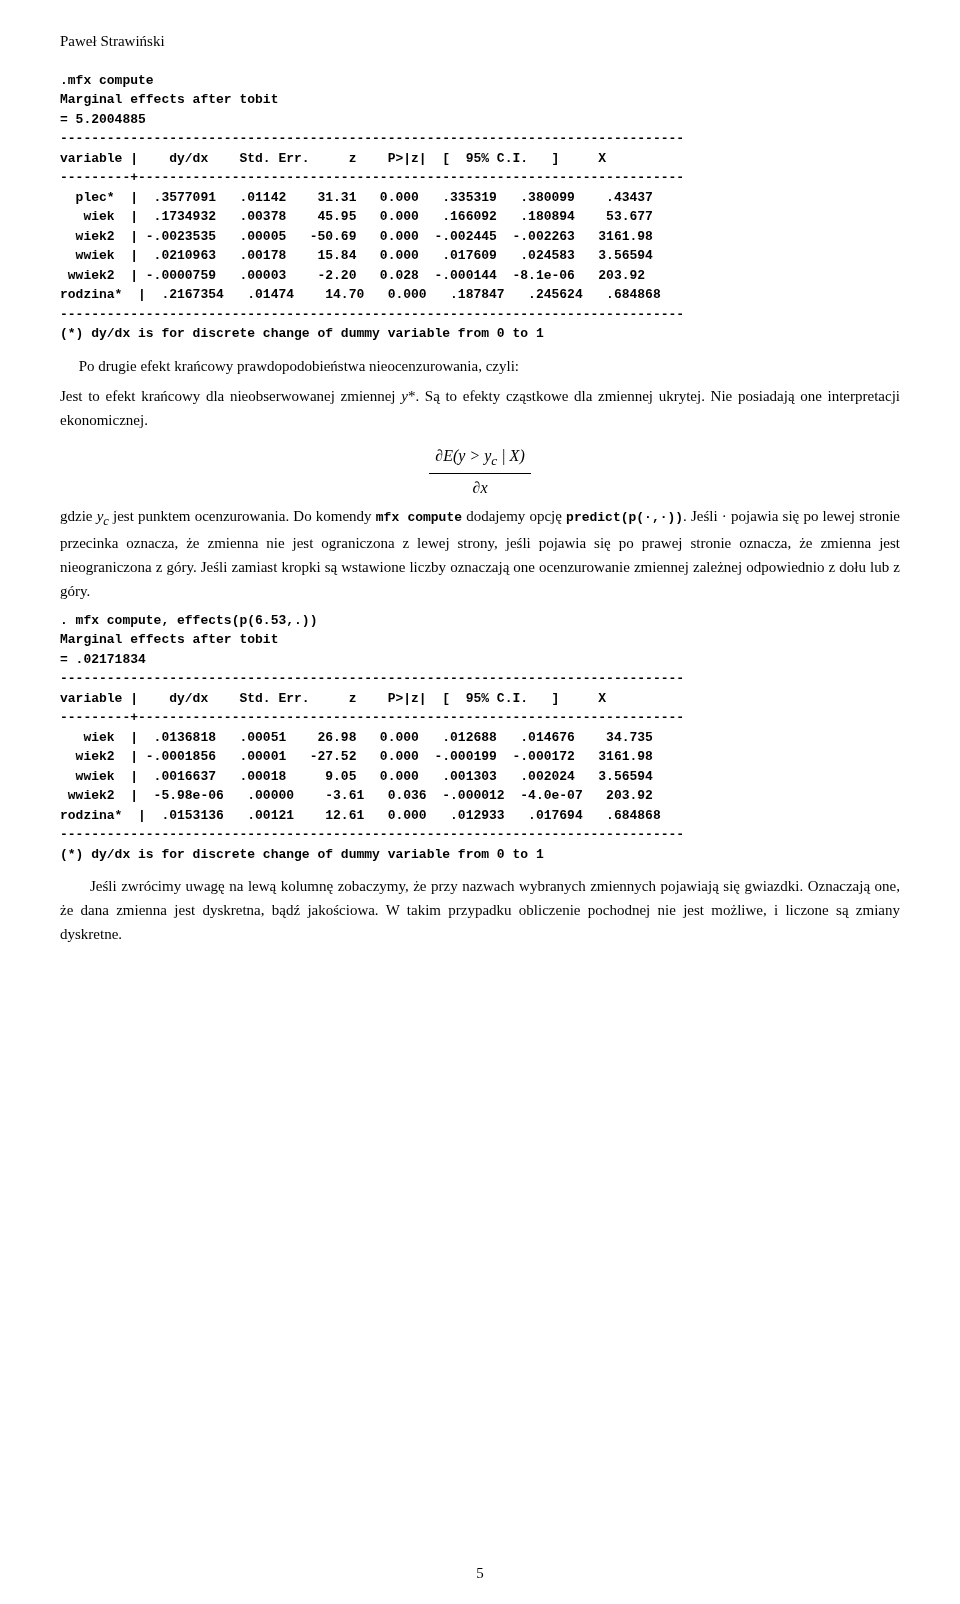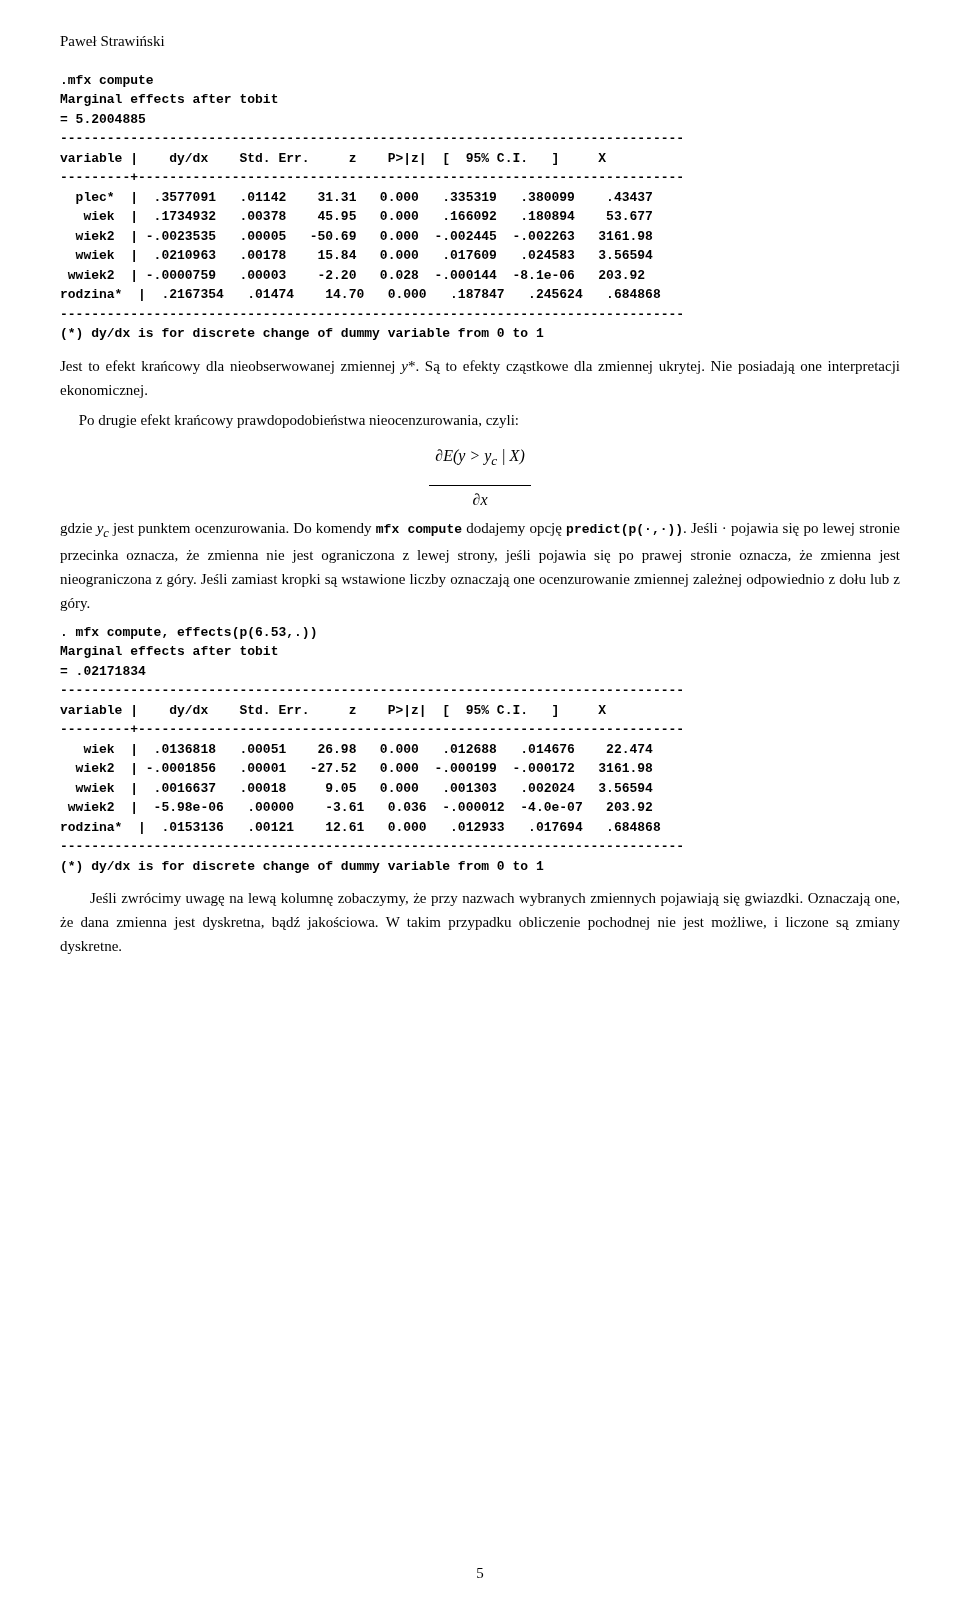--- a/index.html
+++ b/index.html
@@ -46,21 +46,21 @@
       font-size: 16px;
     }
     .fraction {
       display: inline-block;
       vertical-align: middle;
       text-align: center;
     }
     .fraction .numerator {
       display: block;
       border-bottom: 1.5px solid #000;
-      padding: 0 6px 14px 6px;
+      padding: 0 6px 2px 6px;
       font-style: italic;
     }
     .fraction .denominator {
       display: block;
       padding: 2px 6px 0 6px;
       font-style: italic;
     }
     .page-number {
       position: absolute;
       bottom: 20px;
@@ -90,24 +90,24 @@
         <div class="mono">  wwiek  |  .0210963   .00178    15.84   0.000   .017609   .024583   3.56594</div>
         <div class="mono"> wwiek2  | -.0000759   .00003    -2.20   0.028  -.000144  -8.1e-06   203.92</div>
         <div class="mono">rodzina*  |  .2167354   .01474    14.70   0.000   .187847   .245624   .684868</div>
       </div>
     <div class="mono">--------------------------------------------------------------------------------</div>
     <div class="mono">(*) dy/dx is for discrete change of dummy variable from 0 to 1</div>
   </div>
 
   <div class="text-block">
     <p>
-      Jest to efekt krańcowy dla nieobserwowanej zmiennej <span class="italic">y</span>*. Są to efekty cząstkowe dla zmiennej ukrytej. Nie posiadają one interpretacji ekonomicznej.
+      &nbsp;&nbsp;&nbsp;&nbsp;&nbsp;Po drugie efekt krańcowy prawdopodobieństwa nieocenzurowania, czyli:
     </p>
     <p>
-      &nbsp;&nbsp;&nbsp;&nbsp;&nbsp;Po drugie efekt krańcowy prawdopodobieństwa nieocenzurowania, czyli:
+      Jest to efekt krańcowy dla nieobserwowanej zmiennej <span class="italic">y</span>*. Są to efekty cząstkowe dla zmiennej ukrytej. Nie posiadają one interpretacji ekonomicznej.
     </p>
   </div>
 
   <div class="formula-block">
     <div class="fraction">
       <span class="numerator">
         <span class="italic">∂E(y &gt; y<sub>c</sub> | X)</span>
       </span>
       <span class="denominator">
         <span class="italic">∂x</span>
@@ -122,21 +122,21 @@
   </div>
 
   <div class="section">
     <div class="mono">. mfx compute, effects(p(6.53,.))</div>
     <div class="mono">Marginal effects after tobit</div>
     <div class="mono">= .02171834</div>
     <div class="mono">--------------------------------------------------------------------------------</div>
     <div class="mono">variable |    dy/dx    Std. Err.     z    P&gt;|z|  [  95% C.I.   ]     X</div>
     <div class="mono">---------+----------------------------------------------------------------------</div>
     <div id="rows2">
-        <div class="mono">   wiek  |  .0136818   .00051    26.98   0.000   .012688   .014676    22.474</div>
+        <div class="mono">   wiek  |  .0136818   .00051    26.98   0.000   .012688   .014676    34.735</div>
         <div class="mono">  wiek2  | -.0001856   .00001   -27.52   0.000  -.000199  -.000172   3161.98</div>
         <div class="mono">  wwiek  |  .0016637   .00018     9.05   0.000   .001303   .002024   3.56594</div>
         <div class="mono"> wwiek2  |  -5.98e-06   .00000    -3.61   0.036  -.000012  -4.0e-07   203.92</div>
         <div class="mono">rodzina*  |  .0153136   .00121    12.61   0.000   .012933   .017694   .684868</div>
       </div>
     <div class="mono">--------------------------------------------------------------------------------</div>
     <div class="mono">(*) dy/dx is for discrete change of dummy variable from 0 to 1</div>
   </div>
 
   <div class="text-block">

